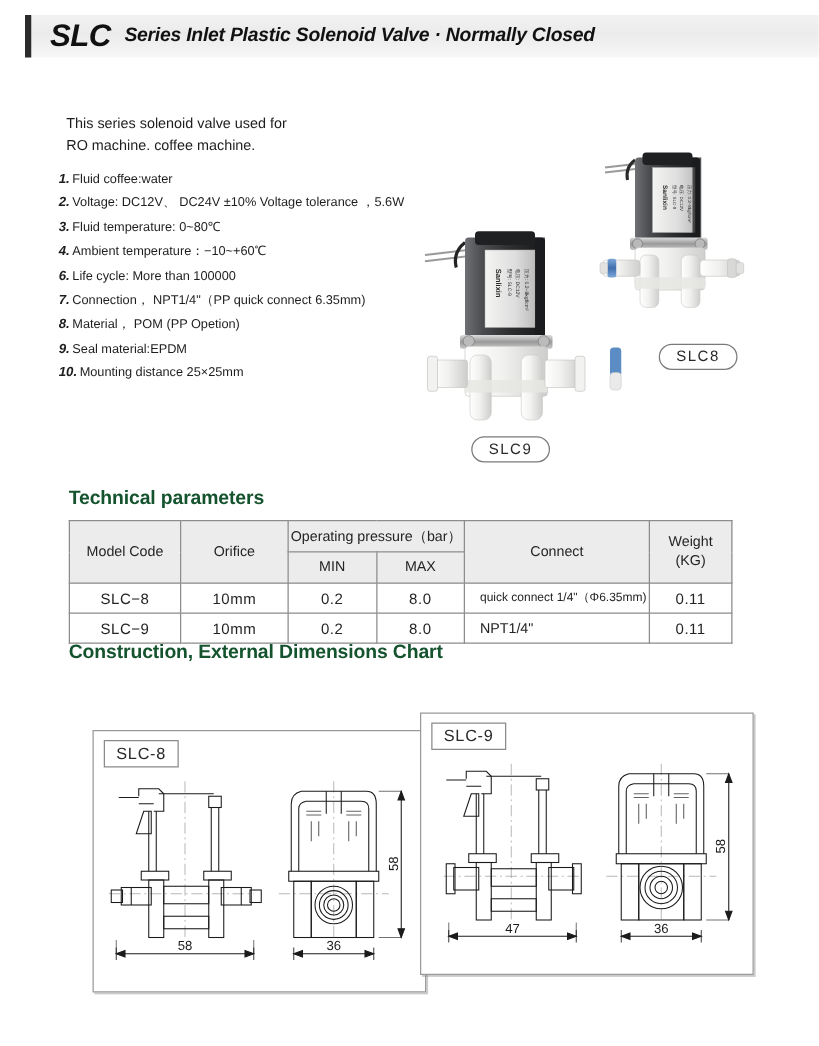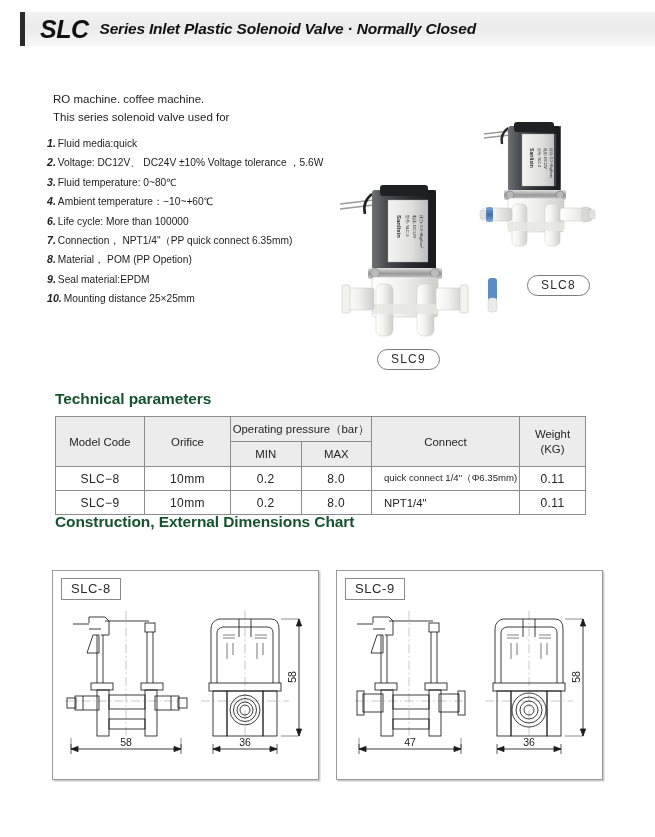--- a/index.html
+++ b/index.html
@@ -149,21 +149,21 @@
 
   
   .draw-panel {
     position: absolute;
     top: 570px;
     height: 208px;
     border: 1px solid #9a9a9a;
     background: #fff;
     box-shadow: 1.5px 1.5px 0 rgba(140,140,140,0.45);
   }
-  #panel-slc8 { left: 52px; width: 265px; }
+  #panel-slc8 { left: 74px; width: 265px; margin-top: 14px; }
   #panel-slc9 { left: 336px; width: 265px; }
 
   .panel-label {
     position: absolute;
     left: 8px;
     top: 7px;
     border: 1px solid #8a8a8a;
     padding: 2px 9px 3px 9px;
     font-size: 13px;
     letter-spacing: 0.6px;
@@ -181,26 +181,26 @@
 </head>
 <body>
 
 <div class="header-band">
   <span class="header-title">SLC</span>
   <span class="header-sub">Series Inlet Plastic Solenoid Valve · Normally Closed</span>
 </div>
 <div class="header-accent"></div>
 
 <div class="intro">
+  <div>This series solenoid valve used for</div>
   <div>RO machine. coffee machine.</div>
-  <div>This series solenoid valve used for</div>
 </div>
 
 <div class="spec-list">
-  <div class="spec-item"><span class="spec-num">1.</span><span>Fluid media:quick</span></div>
+  <div class="spec-item"><span class="spec-num">1.</span><span>Fluid coffee:water</span></div>
   <div class="spec-item"><span class="spec-num">2.</span><span>Voltage: DC12V、 DC24V ±10% Voltage tolerance ，5.6W</span></div>
   <div class="spec-item"><span class="spec-num">3.</span><span>Fluid temperature: 0~80℃</span></div>
   <div class="spec-item"><span class="spec-num">4.</span><span>Ambient  temperature：−10~+60℃</span></div>
   <div class="spec-item"><span class="spec-num">6.</span><span>Life cycle: More than 100000</span></div>
   <div class="spec-item"><span class="spec-num">7.</span><span>Connection， NPT1/4"（PP quick connect  6.35mm)</span></div>
   <div class="spec-item"><span class="spec-num">8.</span><span>Material， POM  (PP Opetion)</span></div>
   <div class="spec-item"><span class="spec-num">9.</span><span>Seal material:EPDM</span></div>
   <div class="spec-item"><span class="spec-num">10.</span><span>Mounting distance 25×25mm</span></div>
 </div>
 

